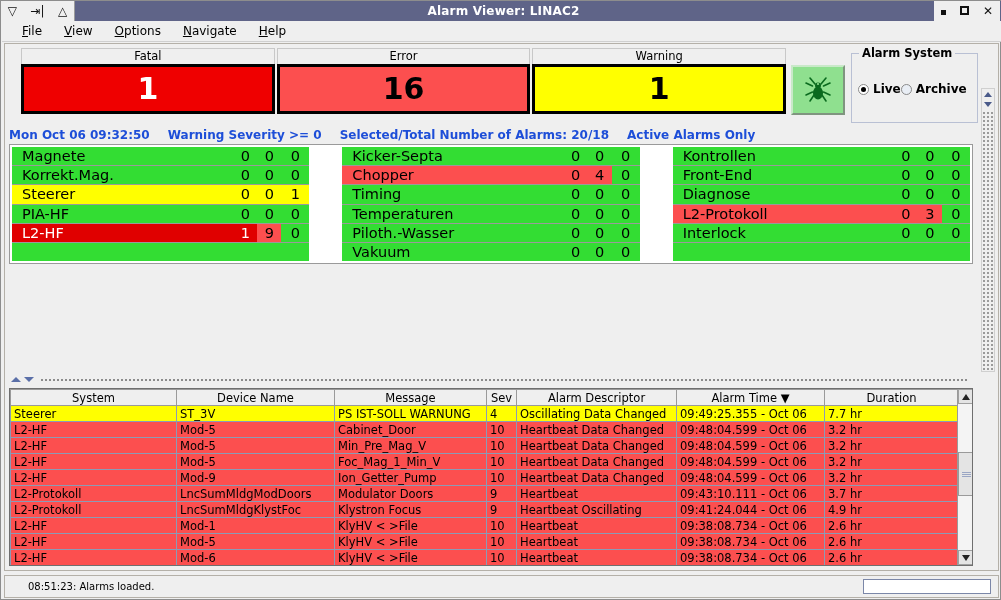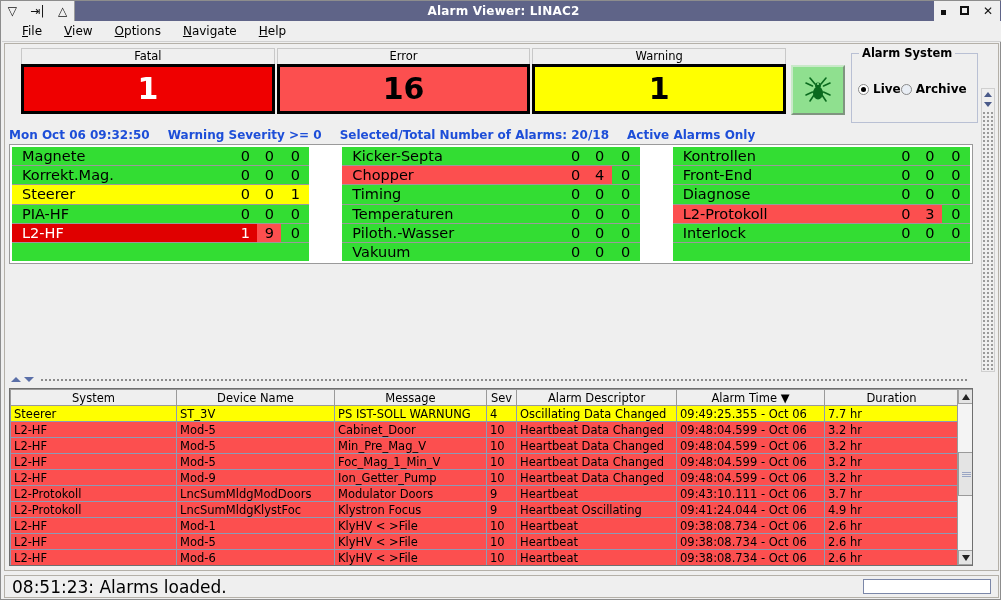--- a/index.html
+++ b/index.html
@@ -125,21 +125,21 @@
   .vs-track{position:absolute;top:15px;bottom:15px;width:15px;background:#f4f4f4;}
   .vs-thumb{position:absolute;top:48px;left:0;width:15px;height:44px;background:#e4e4e4;
      border:1px solid #9a9a9a;box-sizing:border-box;}
   .vs-grip{position:absolute;left:3px;top:19px;width:9px;height:5px;
      background:repeating-linear-gradient(#9aa6c4 0 1px,transparent 1px 2px);}
 
   
   .bottombar{position:absolute;left:3px;top:574px;width:995px;height:23px;
      background:#efefef;border:1px solid #b4b0a8;box-sizing:border-box;
      display:flex;align-items:center;}
-  .bottomtext{font-size:17px;color:#000;padding-left:7px;flex:1;}
+  .bottomtext{font-size:10px;color:#000;padding-left:7px;flex:1;margin-left:16px;}
   .bottomfield{width:128px;height:15px;margin-right:7px;background:#ffffff;
      border:1px solid #7b87a8;box-sizing:border-box;}
 
   
   .outerscroll{position:absolute;right:3px;top:44px;width:14px;height:284px;
      background:#efefef;border:1px solid #cfcfcf;box-sizing:border-box;}
   .os-arrow{width:12px;height:10px;display:flex;align-items:center;justify-content:center;}
   .os-tri-u{width:0;height:0;border-bottom:5px solid #4a5a8a;
      border-left:4px solid transparent;border-right:4px solid transparent;}
   .os-tri-d{width:0;height:0;border-top:5px solid #4a5a8a;

